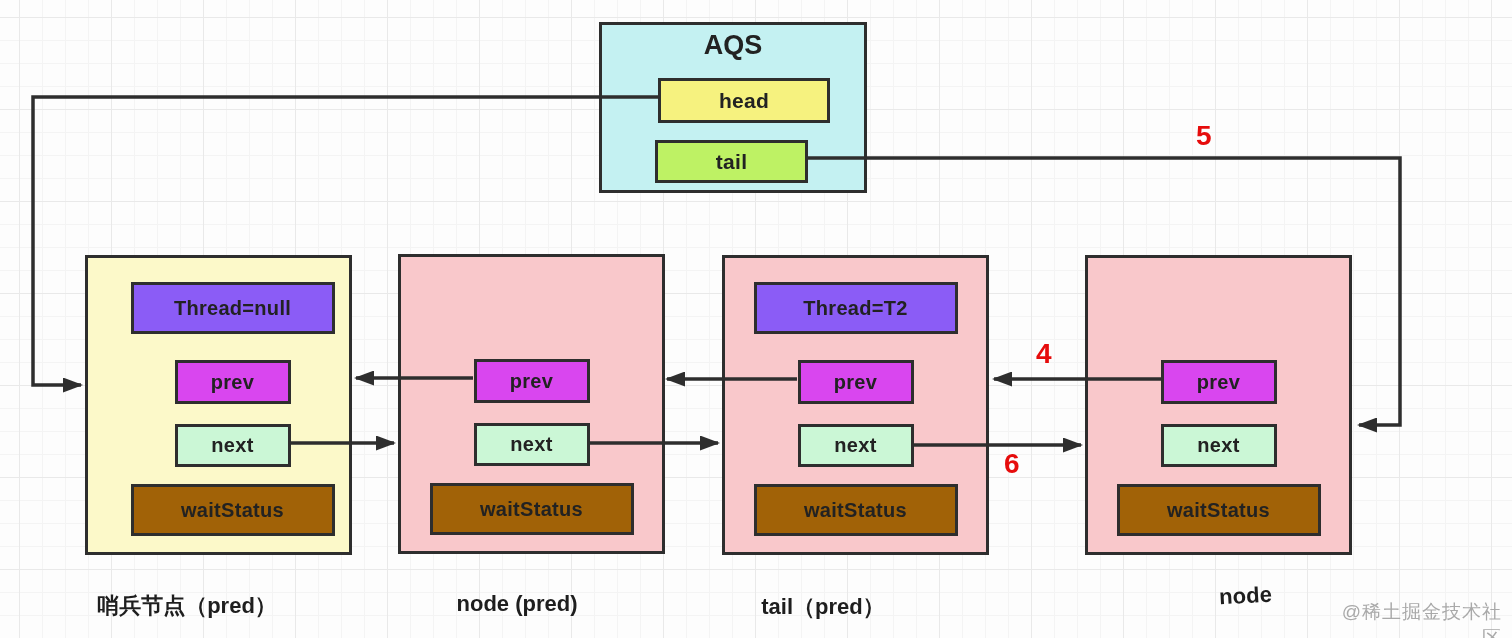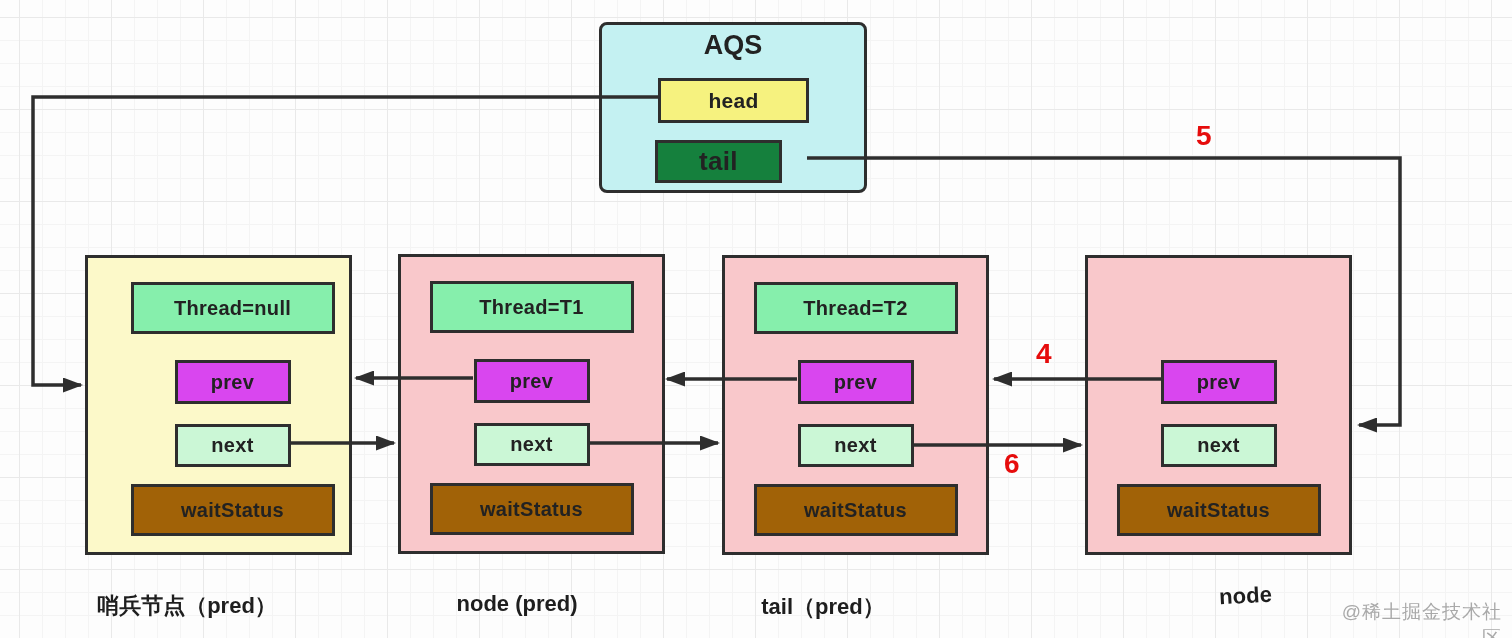--- a/index.html
+++ b/index.html
@@ -16,31 +16,31 @@
       linear-gradient(90deg, #f4f4f4 1px, transparent 1px);
     background-size: 92px 92px, 92px 92px, 23px 23px, 23px 23px;
     background-position: 19px 17px, 19px 17px, 19px 17px, 19px 17px;
   }
 
   .box { position:absolute; border:3px solid #2e2e2e; }
   .lbl { display:flex; align-items:center; justify-content:center;
          color:#222; font-weight:600; letter-spacing:.3px; }
 
   
-  .aqs { left:599px; top:22px; width:268px; height:171px; background:#c4f1f2;border-radius:8px; }
+  .aqs { left:599px; top:22px; width:268px; height:171px; background:#c4f1f2; }
   .aqs-title { position:absolute; left:0; top:5px; width:100%; text-align:center;
                font-size:27px; font-weight:600; color:#222; }
-  .aqs-head { left:56px; top:53px; width:151px; height:45px; background:#f6f27f; font-size:21px; }
-  .aqs-tail { left:53px; top:115px; width:127px; height:43px; background:#15803d; font-size:26px; }
+  .aqs-head { left:56px; top:53px; width:172px; height:45px; background:#f6f27f; font-size:21px; }
+  .aqs-tail { left:53px; top:115px; width:153px; height:43px; background:#bef264; font-size:21px; }
 
   
   .node { width:267px; height:300px; background:#f9c8cb; }
   .node.sentinel { background:#fcf9c9; }
   .cell { position:absolute; left:50%; border:3px solid #2e2e2e; font-size:20px; }
-  .cell-thread { width:204px; margin-left:-102px; top:24px;  height:52px; background:#86efac; }
+  .cell-thread { width:204px; margin-left:-102px; top:24px;  height:52px; background:#8b5cf6; }
   .cell-prev   { width:116px; margin-left:-58px;  top:102px; height:44px; background:#d946ef; }
   .cell-next   { width:116px; margin-left:-58px;  top:166px; height:43px; background:#cbf7d6; }
   .cell-wait   { width:204px; margin-left:-102px; top:226px; height:52px; background:#a16207; }
   .sentinel .cell-thread, .sentinel .cell-wait { margin-left:-88px; }
   .sentinel .cell-prev,   .sentinel .cell-next { margin-left:-44px; }
 
   
   .caption { position:absolute; font-size:22px; color:#1e1e1e; font-weight:600;
              text-align:center; white-space:nowrap; }
 
@@ -64,21 +64,20 @@
   </div>
 
   <div class="box node sentinel" style="left:85px;top:255px">
     <div class="cell lbl cell-thread">Thread=null</div>
     <div class="cell lbl cell-prev">prev</div>
     <div class="cell lbl cell-next">next</div>
     <div class="cell lbl cell-wait">waitStatus</div>
   </div>
 
   <div class="box node" style="left:398px;top:254px">
-    <div class="cell lbl cell-thread">Thread=T1</div>
     <div class="cell lbl cell-prev">prev</div>
     <div class="cell lbl cell-next">next</div>
     <div class="cell lbl cell-wait">waitStatus</div>
   </div>
 
   <div class="box node" style="left:722px;top:255px">
     <div class="cell lbl cell-thread">Thread=T2</div>
     <div class="cell lbl cell-prev">prev</div>
     <div class="cell lbl cell-next">next</div>
     <div class="cell lbl cell-wait">waitStatus</div>

